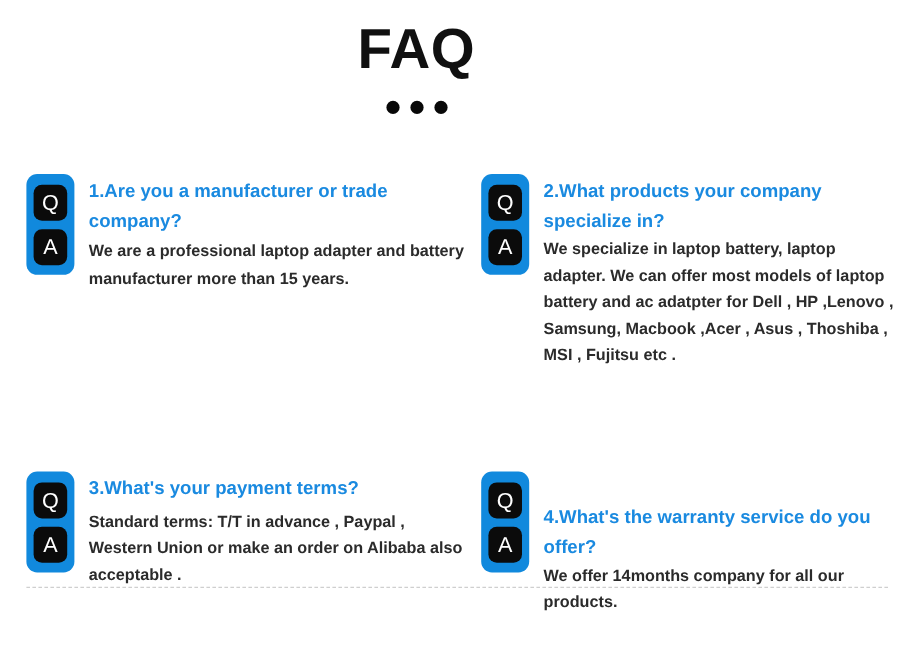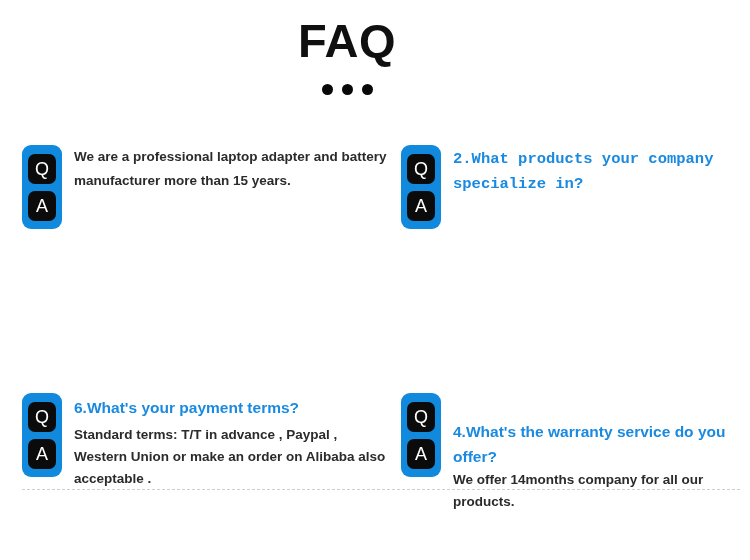--- a/index.html
+++ b/index.html
@@ -137,21 +137,21 @@
   .qa-answer.tight {
     line-height: 22px;
   }
   .qa-answer.spaced {
     margin-top: 4px;
     line-height: 22px;
   }
 
   
   .blk-1 .qa-question { padding-top: 2px; }
-  .blk-2 .qa-question { padding-top: 2px; font-family: Liberation Mono, monospace; }
+  .blk-2 .qa-question { padding-top: 2px; }
   .blk-3 .qa-question { padding-top: 2px; }
   .blk-4 .qa-question { padding-top: 2px; margin-top: 24px; }
 
   
   .faq-divider {
     position: absolute;
     top: 344px;
     left: 22px;
     width: 718px;
     height: 0;
@@ -175,47 +175,49 @@
   <div class="faq-grid">
 
     <div class="faq-row">
 
       <div class="faq-col faq-col-left blk-1">
         <div class="qa-badge">
           <span class="qa-letter">Q</span>
           <span class="qa-letter">A</span>
         </div>
         <div class="qa-text">
+          <p class="qa-question">1.Are you a manufacturer or trade company?</p>
           <p class="qa-answer">We are a professional laptop adapter and battery manufacturer more than 15 years.</p>
         </div>
       </div>
 
       <div class="faq-col faq-col-right blk-2">
         <div class="qa-badge">
           <span class="qa-letter">Q</span>
           <span class="qa-letter">A</span>
         </div>
         <div class="qa-text">
           <p class="qa-question">2.What products your company specialize in?</p>
+          <p class="qa-answer tight">We specialize in laptop battery, laptop adapter. We can offer most models of laptop battery and ac adatpter for Dell , HP ,Lenovo , Samsung, Macbook ,Acer , Asus , Thoshiba , MSI , Fujitsu etc .</p>
         </div>
       </div>
 
     </div>
 
     <div class="faq-divider"></div>
 
     <div class="faq-row faq-row-2">
 
       <div class="faq-col faq-col-left blk-3">
         <div class="qa-badge">
           <span class="qa-letter">Q</span>
           <span class="qa-letter">A</span>
         </div>
         <div class="qa-text">
-          <p class="qa-question">6.What's your payment terms?</p>
+          <p class="qa-question">3.What's your payment terms?</p>
           <p class="qa-answer spaced">Standard terms: T/T in advance ,  Paypal , Western Union or make an order on Alibaba also acceptable .</p>
         </div>
       </div>
 
       <div class="faq-col faq-col-right blk-4">
         <div class="qa-badge">
           <span class="qa-letter">Q</span>
           <span class="qa-letter">A</span>
         </div>
         <div class="qa-text">

